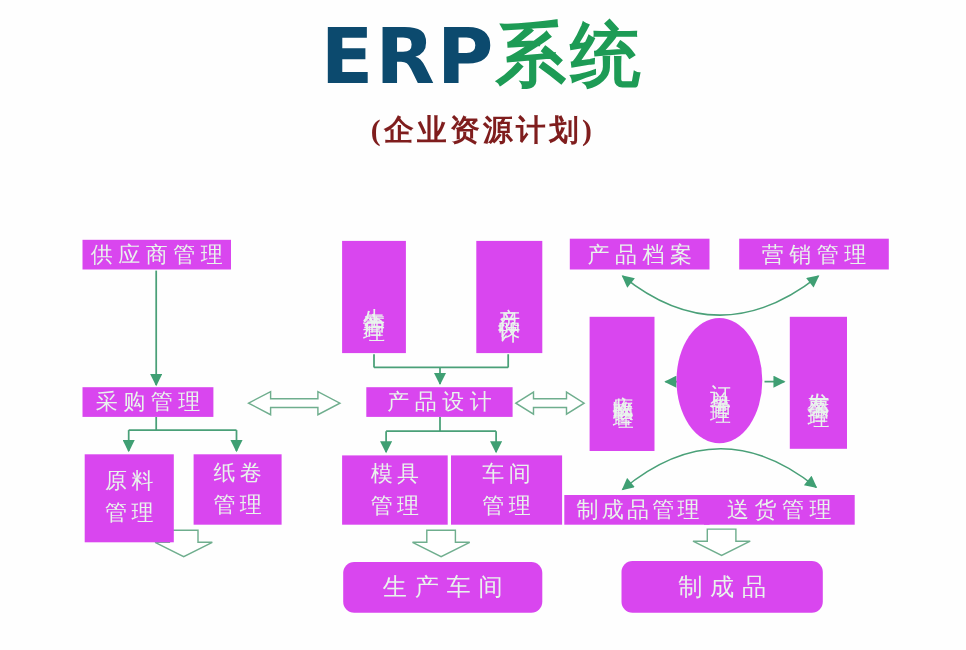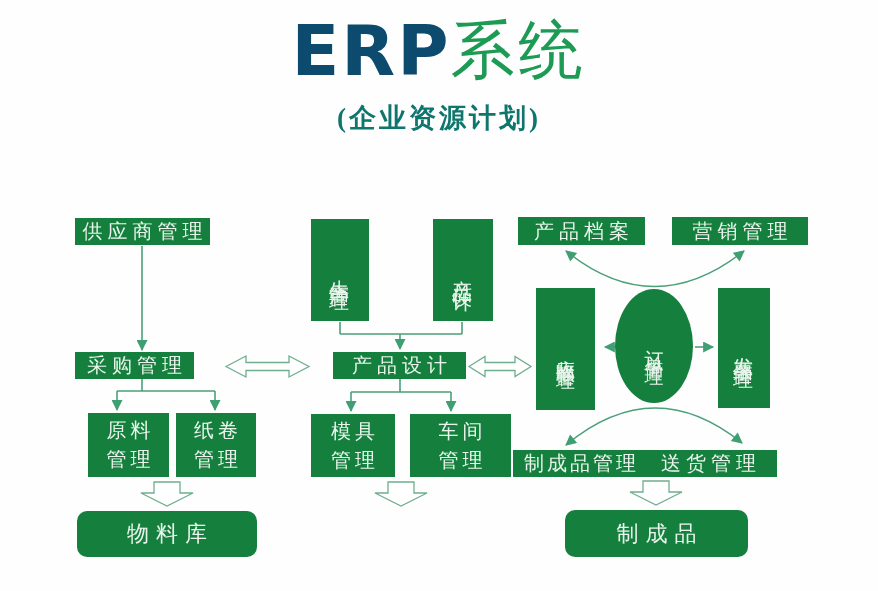--- a/index.html
+++ b/index.html
@@ -8,29 +8,29 @@
     font-family:"Liberation Serif", serif;
   }
   
   #header{position:absolute;left:0;top:16px;width:878px;text-align:center;}
   .title-line{line-height:1;}
   .title-en{
     font-family:"DejaVu Sans", sans-serif;font-weight:800;font-size:70px;
     color:#0c4a6e;letter-spacing:2px;vertical-align:middle;
   }
   .title-zh{
-    font-family:"Liberation Serif", serif;font-weight:400;font-size:64px;
+    font-family:"Liberation Serif", serif;font-weight:700;font-size:64px;
     color:#1d9b55;letter-spacing:4px;vertical-align:middle;
   }
   .subtitle{
-    margin-top:14px;font-size:27px;color:#0f766e;letter-spacing:3px;font-weight:600;
+    margin-top:14px;font-size:27px;color:#7f1d1d;letter-spacing:3px;font-weight:600;
   }
   
   .node{
-    position:absolute;background:#15803d;color:#e9f4ec;
+    position:absolute;background:#d946ef;color:#e9f4ec;
     display:flex;align-items:center;justify-content:center;
     font-size:20px;letter-spacing:5px;padding-left:5px;box-sizing:border-box;
     text-align:center;
   }
   .box2{white-space:pre-line;line-height:29px;letter-spacing:4px;padding-left:4px;}
   .vbox{
     writing-mode:vertical-rl;text-orientation:upright;
     letter-spacing:4px;padding-left:0;padding-top:4px;
   }
   .rounded{border-radius:10px;font-size:22px;letter-spacing:7px;padding-left:7px;}
@@ -81,33 +81,33 @@
     <polygon points="226,366.5 246,356 246,362.5 289,362.5 289,356 309,366.5 289,377 289,370.5 246,370.5 246,377" fill="#ffffff" stroke="#6fae8e" stroke-width="1.3"></polygon>
     <polygon points="469,366.5 485,356.5 485,362.5 515,362.5 515,356.5 531,366.5 515,376.5 515,370.5 485,370.5 485,376.5" fill="#ffffff" stroke="#6fae8e" stroke-width="1.3"></polygon>
 
     <polygon points="154,482 180,482 180,493 193,493 167,506 141,493 154,493" fill="#ffffff" stroke="#6fae8e" stroke-width="1.3"></polygon>
     <polygon points="388,482 414,482 414,493 427,493 401,506 375,493 388,493" fill="#ffffff" stroke="#6fae8e" stroke-width="1.3"></polygon>
     <polygon points="643,481 669,481 669,492 682,492 656,505 630,492 643,492" fill="#ffffff" stroke="#6fae8e" stroke-width="1.3"></polygon>
   </svg>
 
   <div class="node" style="left:75px;top:218px;width:135px;height:27px">供应商管理</div>
   <div class="node" style="left:75px;top:352px;width:119px;height:27px">采购管理</div>
-  <div class="node box2" style="left:88px;top:413px;width:81px;height:64px">原料
+  <div class="node box2" style="left:77px;top:413px;width:81px;height:80px">原料
 管理</div>
   <div class="node box2" style="left:176px;top:413px;width:80px;height:64px">纸卷
 管理</div>
-  <div class="node rounded" style="left:77px;top:511px;width:180px;height:46px">物料库</div>
 
   <div class="node vbox" style="left:311px;top:219px;width:58px;height:102px">生产管理</div>
   <div class="node vbox" style="left:433px;top:219px;width:60px;height:102px">产品设计</div>
   <div class="node" style="left:333px;top:352px;width:133px;height:27px">产品设计</div>
-  <div class="node box2" style="left:311px;top:414px;width:84px;height:63px">模具
+  <div class="node box2" style="left:311px;top:414px;width:96px;height:63px">模具
 管理</div>
   <div class="node box2" style="left:410px;top:414px;width:101px;height:63px">车间
 管理</div>
+  <div class="node rounded" style="left:312px;top:511px;width:181px;height:46px">生产车间</div>
 
   <div class="node" style="left:518px;top:217px;width:127px;height:28px">产品档案</div>
   <div class="node" style="left:672px;top:217px;width:136px;height:28px">营销管理</div>
   <div class="node vbox" style="left:536px;top:288px;width:59px;height:122px;font-size:19px;letter-spacing:3px">应收款管理</div>
   <div class="node ellipse" style="left:615px;top:289px;width:78px;height:114px">订单管理</div>
   <div class="node vbox" style="left:718px;top:288px;width:52px;height:120px">发票管理</div>
   <div class="node" style="left:513px;top:450px;width:132px;height:27px;letter-spacing:3px">制成品管理</div>
   <div class="node" style="left:640px;top:450px;width:137px;height:27px">送货管理</div>
   <div class="node rounded" style="left:565px;top:510px;width:183px;height:47px">制成品</div>
 

